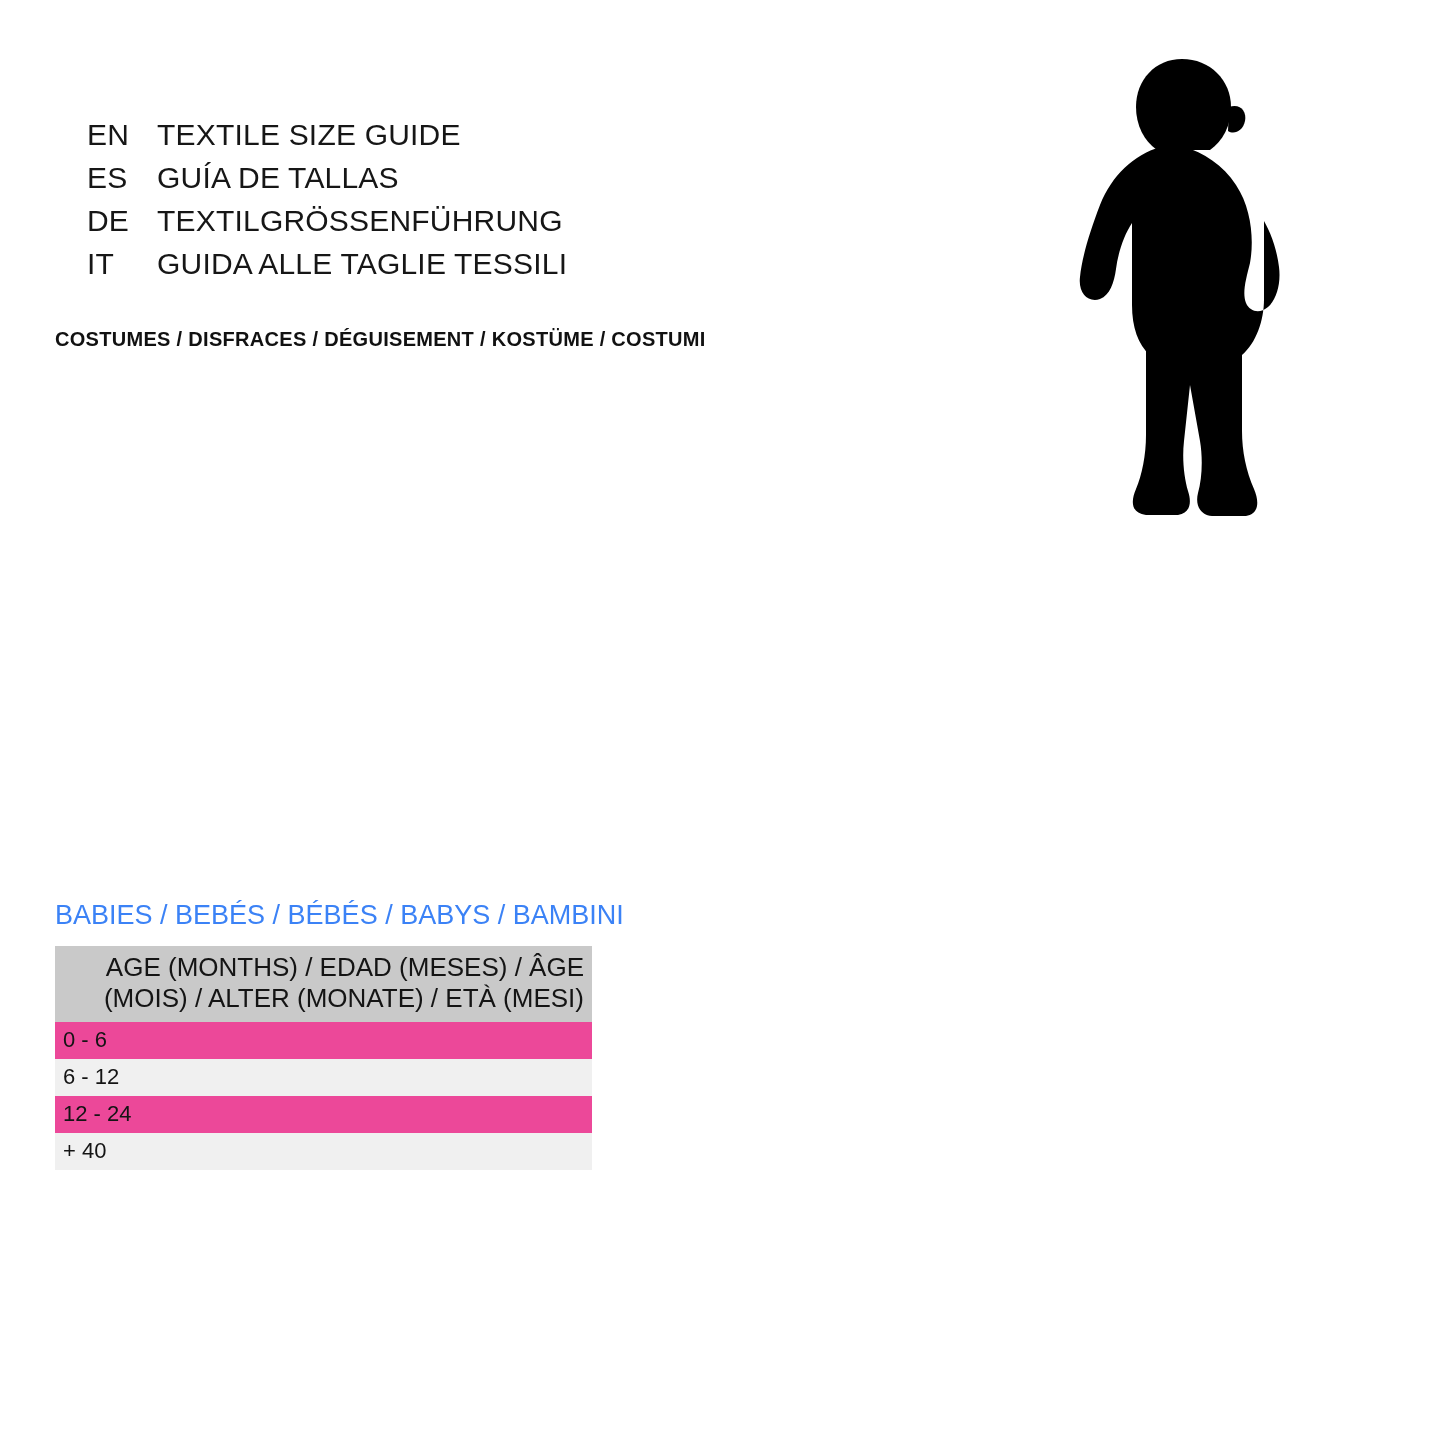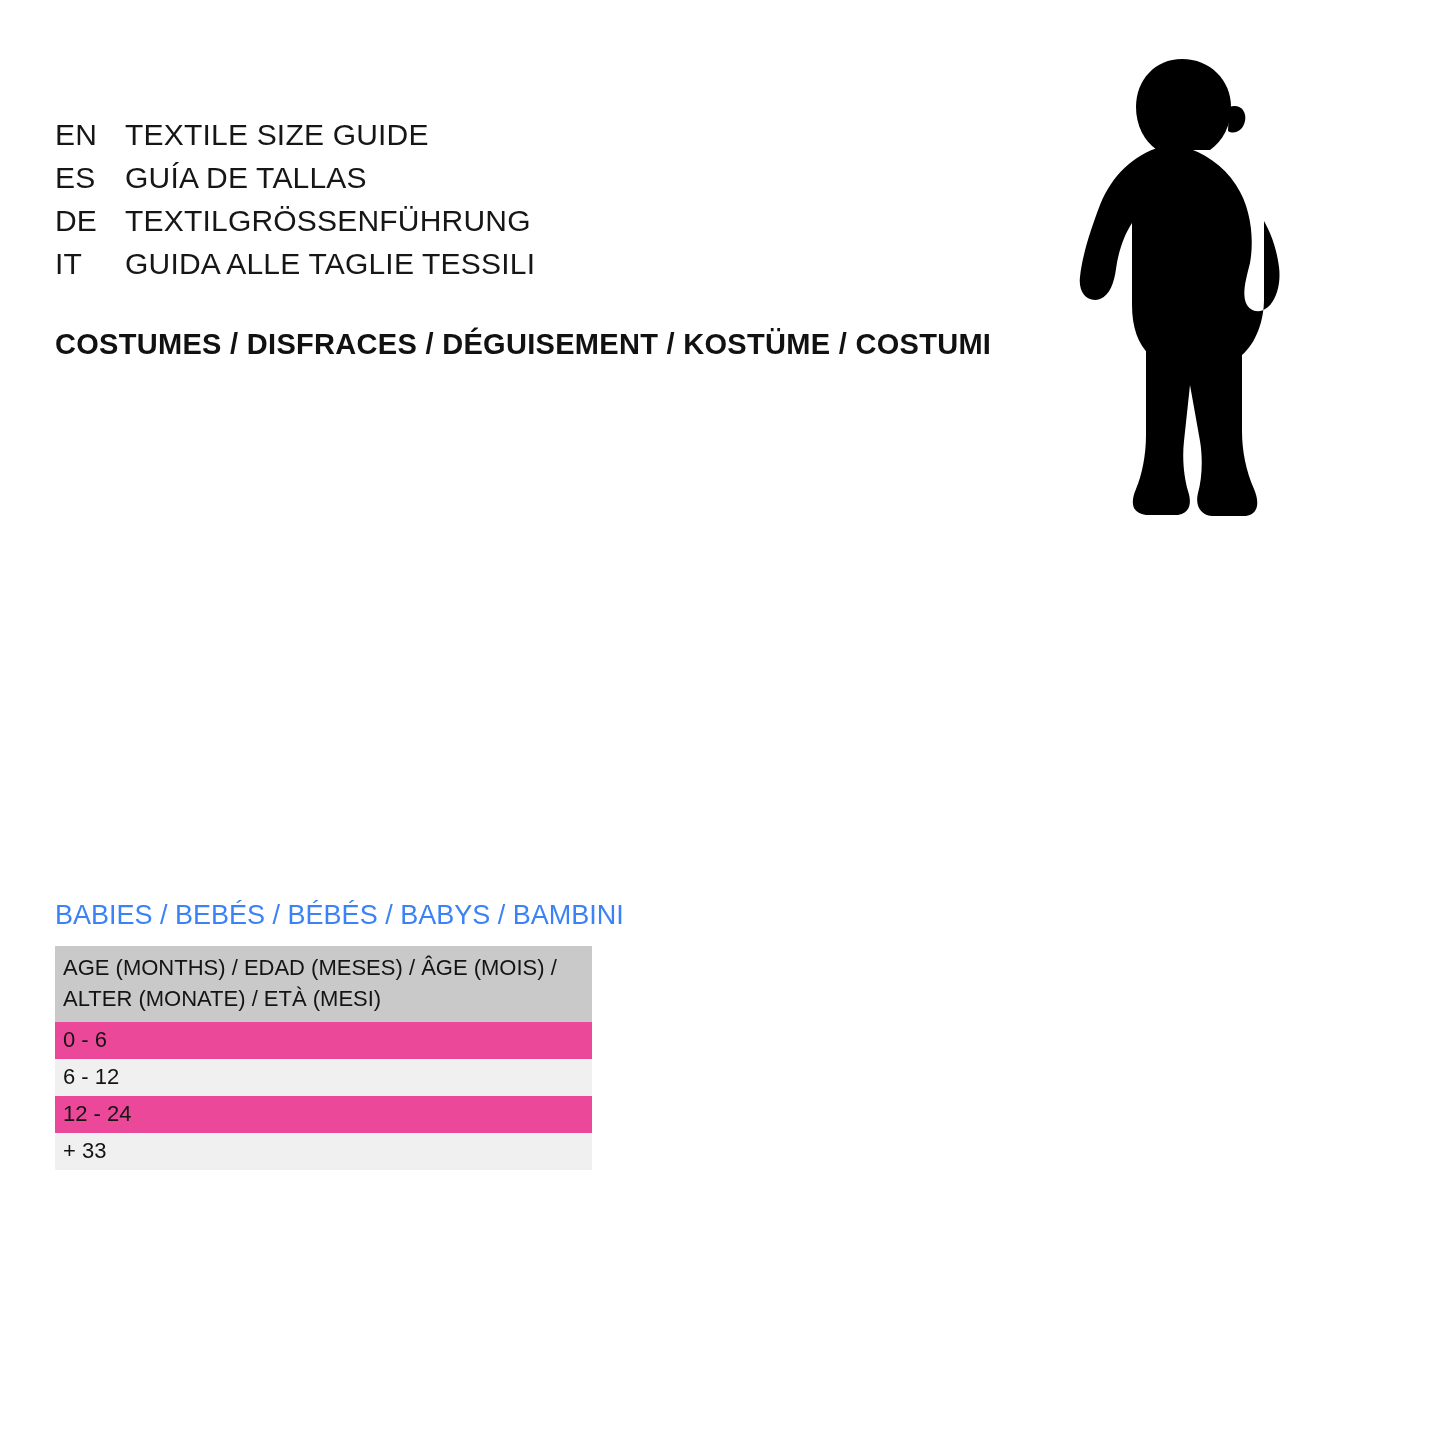--- a/index.html
+++ b/index.html
@@ -26,32 +26,33 @@
     display: flex;
     align-items: baseline;
     height: 43px;
     font-size: 30px;
     letter-spacing: 0.2px;
     color: #161616;
   }
   .lang-code {
     width: 70px;
     flex: 0 0 70px;
+    margin-left: 32px;
   }
   .lang-text {
     white-space: nowrap;
     margin-top: 46px;
   }
 
   
   .category-heading {
     position: absolute;
     left: 55px;
     top: 328px;
-    font-size: 29px;
+    font-size: 20px;
     font-weight: bold;
     letter-spacing: 0.3px;
     color: #111111;
     white-space: nowrap;
   }
 
   
   .silhouette {
     position: absolute;
     left: 1060px;
@@ -78,23 +79,23 @@
     margin-bottom: 15px;
     white-space: nowrap;
   }
   table.size-table {
     border-collapse: collapse;
     width: 537px;
     table-layout: fixed;
   }
   table.size-table th {
     background: #c9c9c9;
-    text-align: left;
+    text-align: right;
     font-weight: normal;
-    font-size: 22px;
+    font-size: 26px;
     line-height: 31px;
     color: #141414;
     padding: 6px 8px 8px 8px;
   }
   table.size-table td {
     font-size: 22px;
     line-height: 30px;
     color: #141414;
     padding: 3px 8px 4px 8px;
     height: 30px;
@@ -187,17 +188,17 @@
       <tr class="row-even">
         <td>0 - 6</td>
       </tr>
       <tr class="row-odd">
         <td>6 - 12</td>
       </tr>
       <tr class="row-even">
         <td>12 - 24</td>
       </tr>
       <tr class="row-odd">
-        <td>+ 33</td>
+        <td>+ 40</td>
       </tr>
     </tbody>
   </table>
 </div>
 
 </body></html>

